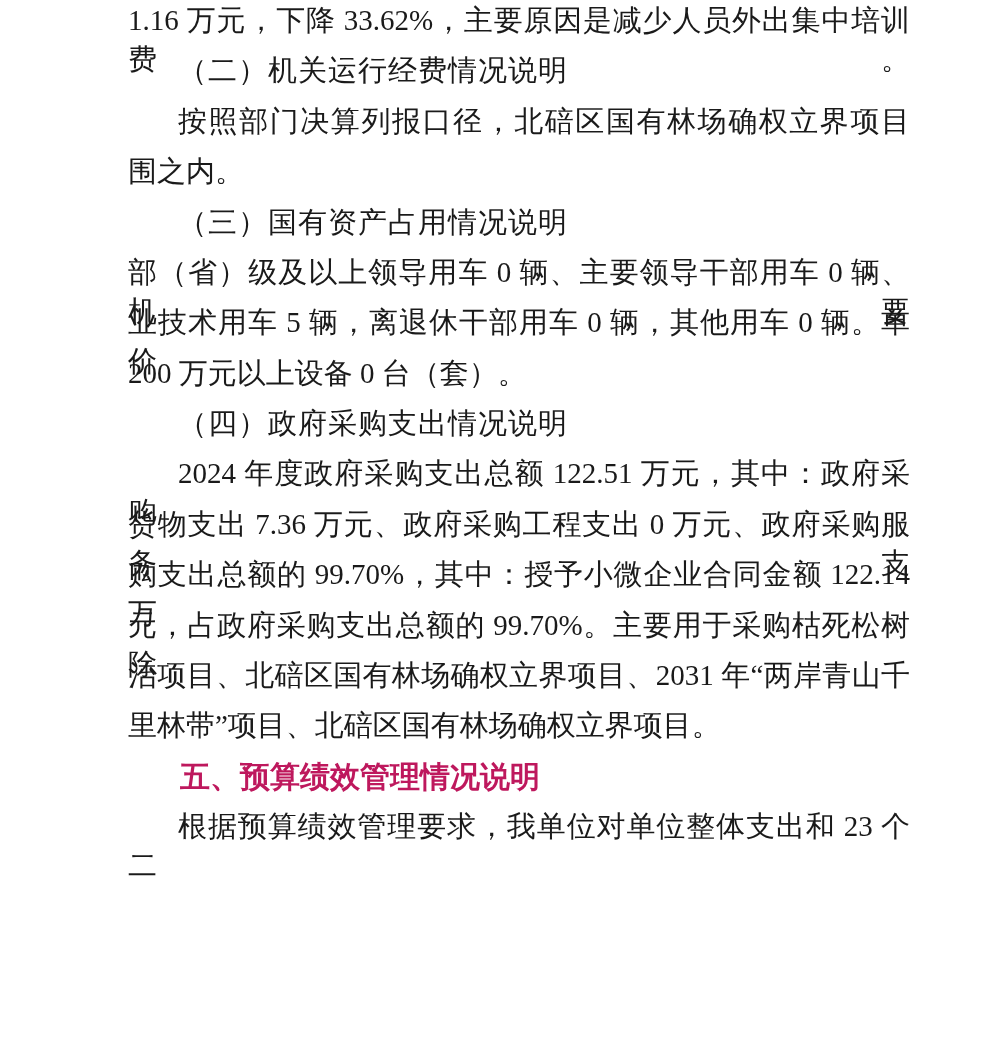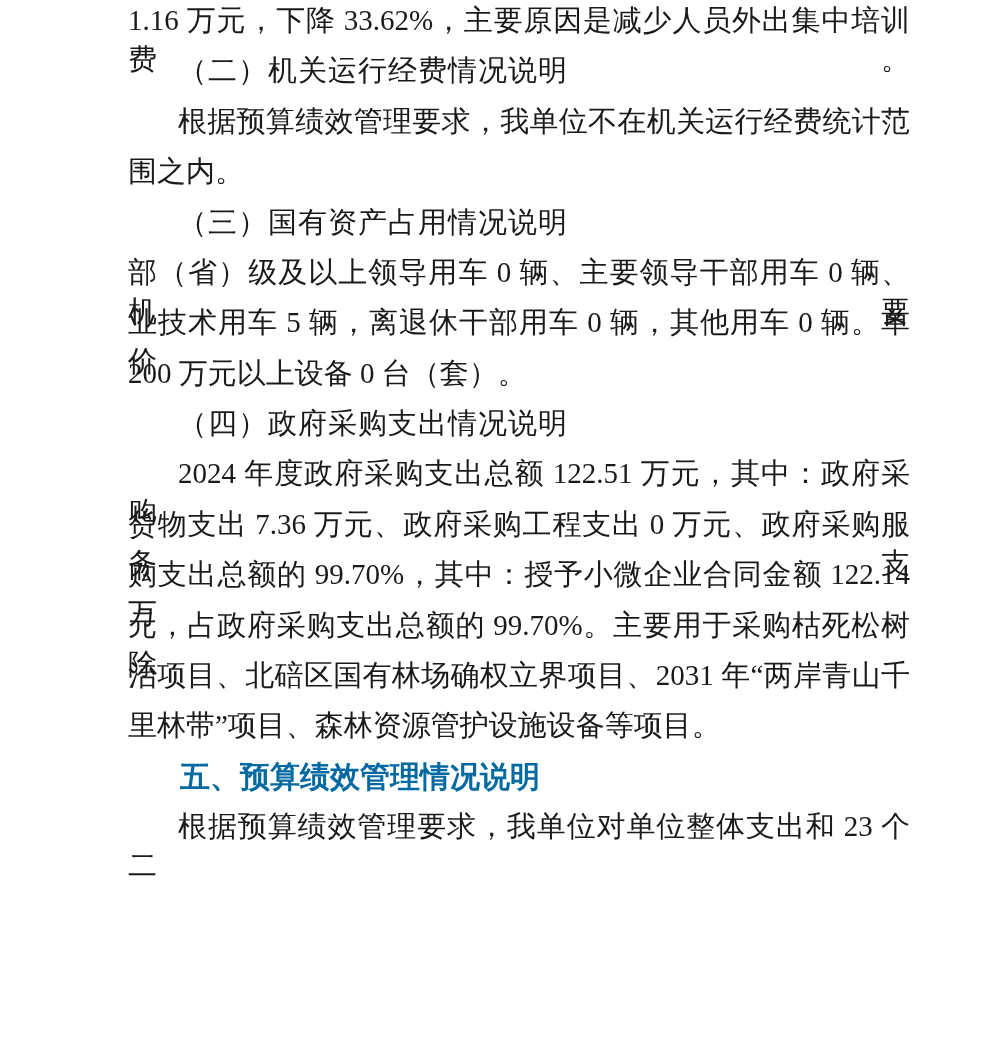--- a/index.html
+++ b/index.html
@@ -45,39 +45,39 @@
     text-indent: 50px;
     font-family: "Liberation Serif", "DejaVu Serif", serif;
     letter-spacing: 1px;
   }
   
   .hd {
     text-indent: 52px;
     font-family: "Liberation Sans", "DejaVu Sans", sans-serif;
     font-weight: bold;
     font-size: 30px;
-    color: #0369a1;
+    color: #be185d;
   }
 </style>
 </head>
 <body>
 
 <div id="page">
   <div id="doc-body">
     <div class="ln jf">1.16 万元，下降 33.62%，主要原因是减少人员外出集中培训费。</div>
     <div class="ln sub">（二）机关运行经费情况说明</div>
-    <div class="ln jf ind">根据预算绩效管理要求，我单位不在机关运行经费统计范</div>
+    <div class="ln jf ind">按照部门决算列报口径，北碚区国有林场确权立界项目</div>
     <div class="ln">围之内。</div>
     <div class="ln sub">（三）国有资产占用情况说明</div>
     <div class="ln jf">部（省）级及以上领导用车 0 辆、主要领导干部用车 0 辆、机要</div>
     <div class="ln jf">业技术用车 5 辆，离退休干部用车 0 辆，其他用车 0 辆。单价</div>
     <div class="ln">200 万元以上设备 0 台（套）。</div>
     <div class="ln sub">（四）政府采购支出情况说明</div>
     <div class="ln jf ind">2024 年度政府采购支出总额 122.51 万元，其中：政府采购</div>
     <div class="ln jf">货物支出 7.36 万元、政府采购工程支出 0 万元、政府采购服务支</div>
     <div class="ln jf">购支出总额的 99.70%，其中：授予小微企业合同金额 122.14 万</div>
     <div class="ln jf">元，占政府采购支出总额的 99.70%。主要用于采购枯死松树除</div>
     <div class="ln jf">治项目、北碚区国有林场确权立界项目、2031 年“两岸青山千</div>
-    <div class="ln">里林带”项目、森林资源管护设施设备等项目。</div>
+    <div class="ln">里林带”项目、北碚区国有林场确权立界项目。</div>
     <div class="ln hd">五、预算绩效管理情况说明</div>
     <div class="ln jf ind">根据预算绩效管理要求，我单位对单位整体支出和 23 个二</div>
   </div>
 </div>
 
 </body></html>

